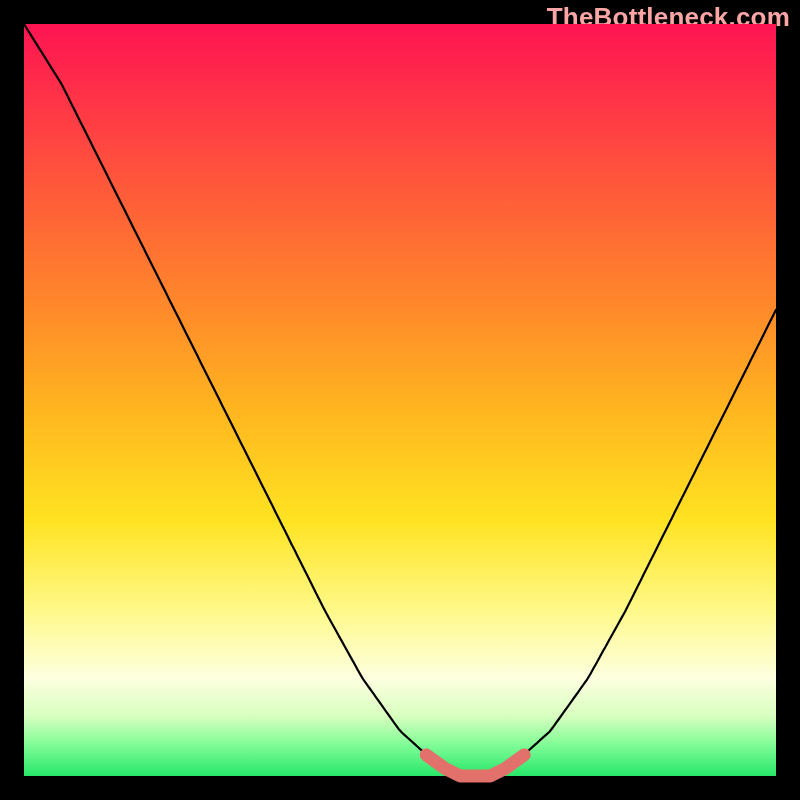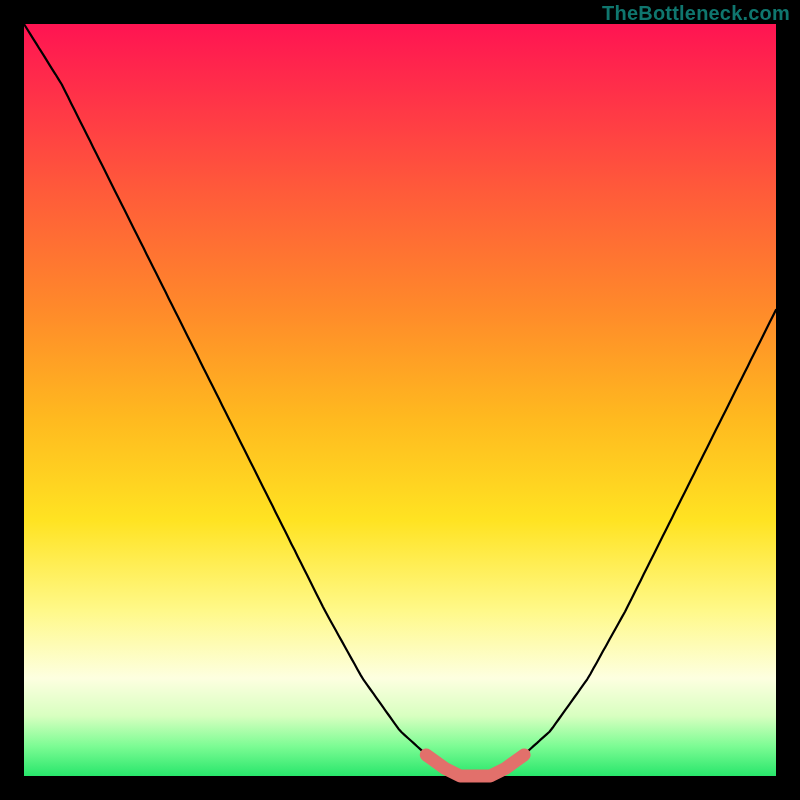--- a/index.html
+++ b/index.html
@@ -36,22 +36,22 @@
       #fdffe0 87%,
       #d8ffc0 92%,
       #7dfc94 96%,
       #28e66b 100%
     );
   }
   .watermark {
     position: absolute;
     top: 2px;
     right: 10px;
-    color: #0f766e;
-    font-size: 20px;
+    color: #fca5a5;
+    font-size: 26px;
     font-weight: 600;
     letter-spacing: 0.2px;
     user-select: none;
   }
   svg.curves {
     position: absolute;
     left: 0;
     top: 0;
     width: 752px;
     height: 752px;

